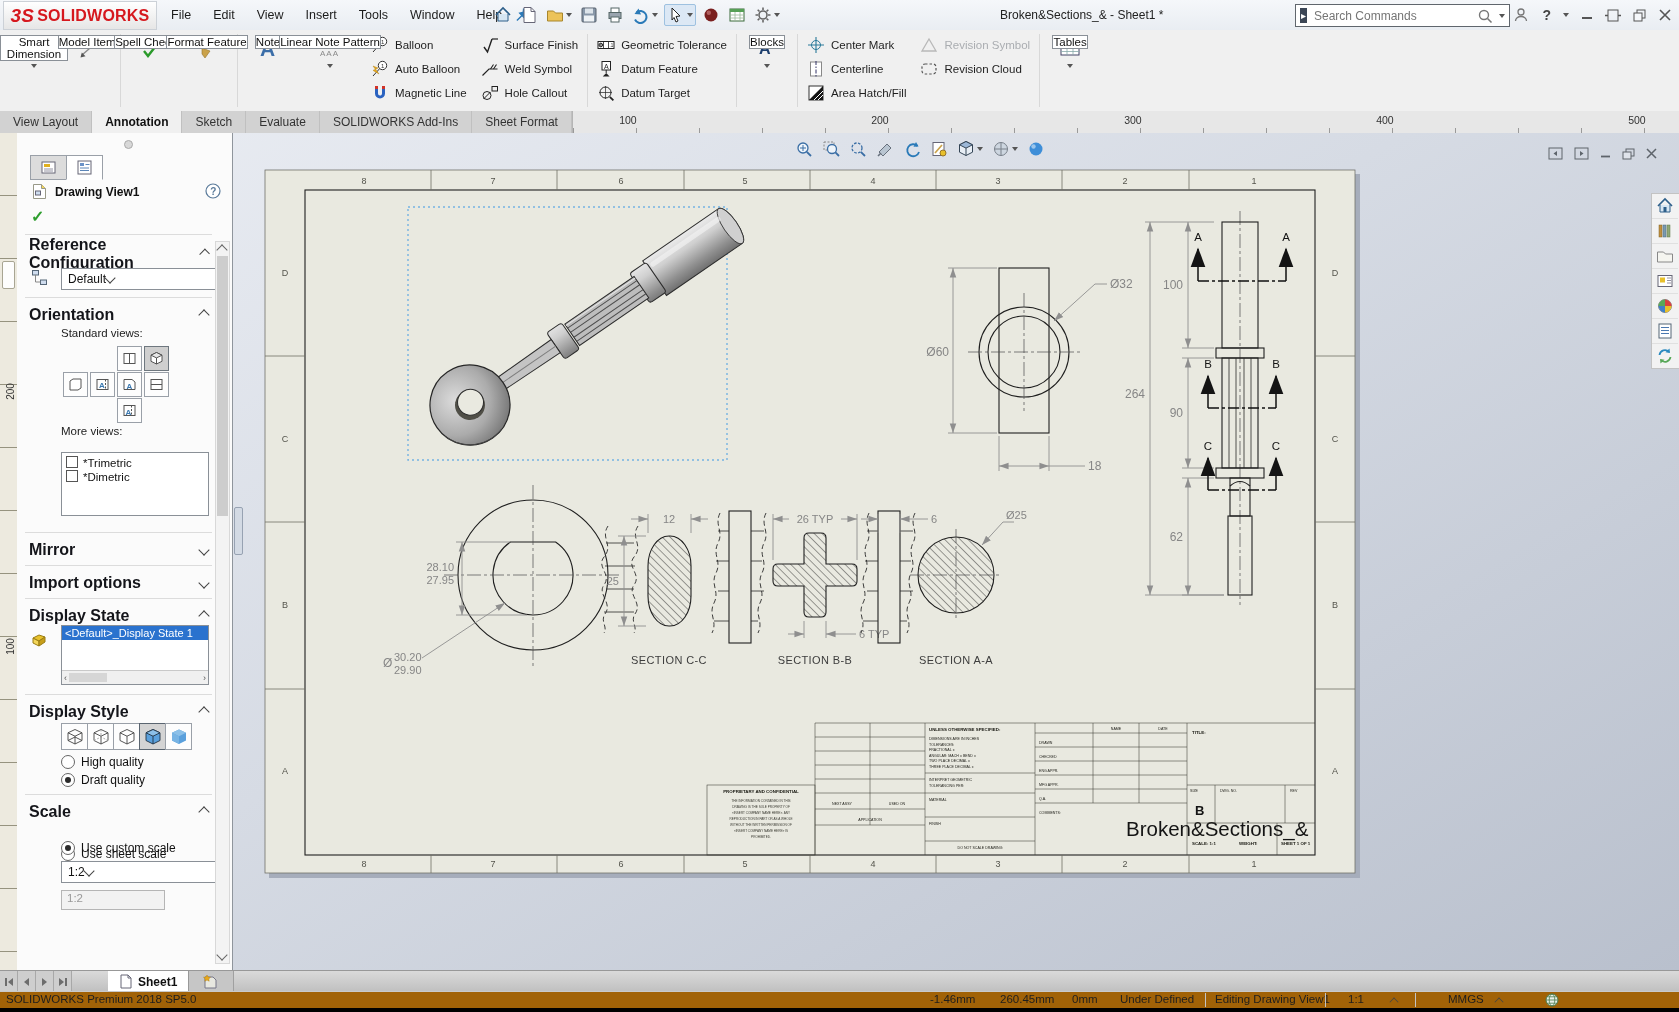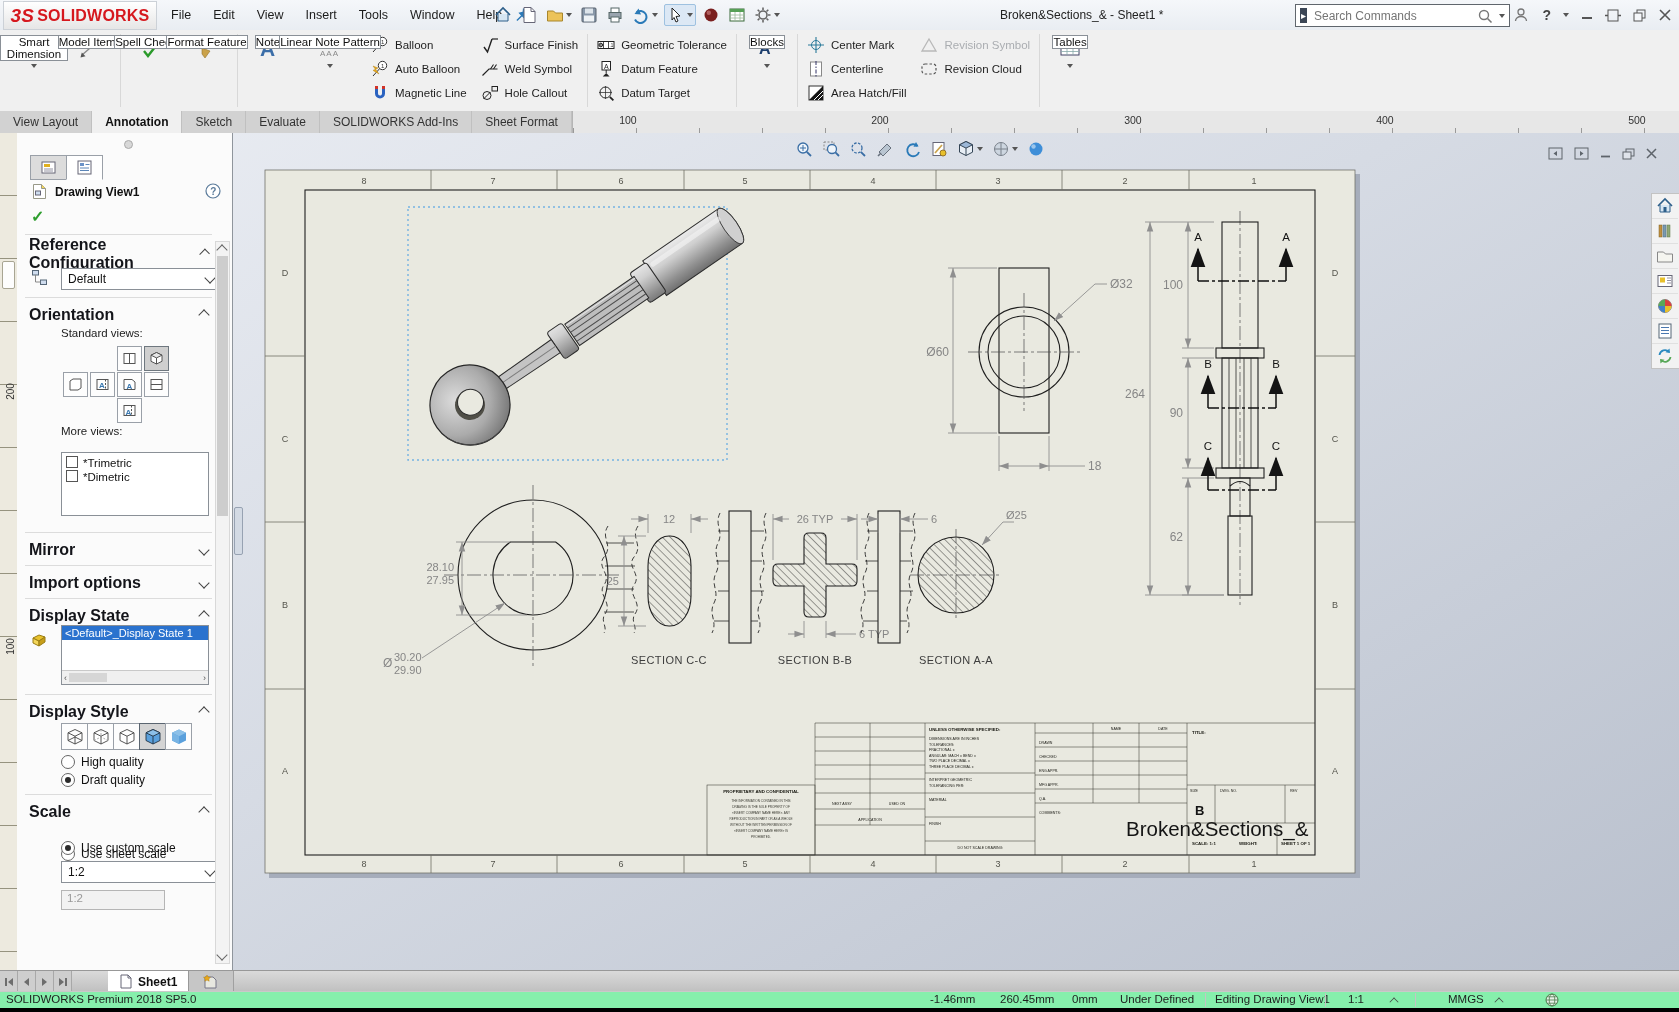--- a/index.html
+++ b/index.html
@@ -50,21 +50,21 @@
 
 .pm{position:absolute;left:17px;top:0;width:215px;bottom:0;background:#fbfbfb;border-right:1px solid #8f959c;font-size:12px;color:#111}
 .pm .dot{position:absolute;left:107px;top:7px;width:7px;height:7px;border-radius:50%;background:#d8d8d8;border:1px solid #aaa}
 .pmtab{position:absolute;top:22px;width:35px;height:23px;border:1px solid #9aa0a8;display:flex;align-items:center;justify-content:center;background:#dcdcdc}
 .pmtab.active{background:#fff;border-bottom-color:#fff}
 .ph{position:absolute;left:12px;right:24px;height:20px;font-weight:700;font-size:16px;color:#14151a;display:flex;justify-content:space-between;align-items:center}
 .chev{width:7px;height:7px;border-left:1.6px solid #444;border-top:1.6px solid #444}
 .chu{transform:rotate(45deg)}
 .chd{transform:rotate(225deg)}
 .pdiv{position:absolute;left:8px;right:20px;height:1px;background:#dcdcdc}
-.sel{position:absolute;height:20px;border:1px solid #8a9097;background:#fff;display:flex;align-items:center;justify-content:space-between;padding:0 6px;font-size:12px;color:#111}
+.sel{position:absolute;height:20px;border:1px solid #8a9097;background:#fff;display:flex;align-items:center;padding:0 6px;font-size:12px;color:#111}
 .lb{position:absolute;background:#fff;border:1px solid #8a9097;font-size:11.5px;color:#111}
 .cbx{display:inline-block;width:10px;height:10px;border:1px solid #555;background:#fff;margin-right:5px;vertical-align:-1px}
 .rad{position:absolute;display:flex;align-items:center;gap:6px;font-size:12px;color:#111}
 .rc{width:12px;height:12px;border:1px solid #666;border-radius:50%;background:#fff;flex:none}
 .rc.on{position:relative}
 .rc.on::after{content:"";position:absolute;left:2.5px;top:2.5px;width:6px;height:6px;border-radius:50%;background:#2b2b2b}
 .vbtn{position:absolute;width:23px;height:23px;border:1px solid #9aa0a8;background:#fdfdfd;display:flex;align-items:center;justify-content:center}
 .vbtn.pressed{background:#cfcfcf;border-color:#6e777f}
 .sbtn{position:absolute;width:25px;height:25px;border:1px solid #9aa0a8;background:#fdfdfd;display:flex;align-items:center;justify-content:center}
 .sbtn.pressed{background:#d4d4d4;border-color:#5a6570}
@@ -79,21 +79,21 @@
 .tpc{width:26px;height:24px;display:flex;align-items:center;justify-content:center;border-bottom:1px solid #e0e0e0}
 
 .sheetbar{position:absolute;left:0;top:970px;right:0;height:21px;background:linear-gradient(#dadada,#bfbfbf);border-top:1px solid #989898;display:flex;align-items:stretch}
 .snav{width:17px;border-right:1px solid #a8a8a8;background:#cecece;display:flex;align-items:center;justify-content:center}
 .stab{background:#fff;display:flex;align-items:center;gap:5px;padding:0 11px;font-size:12px;font-weight:700;color:#111;border-right:1px solid #999}
 .stab2{width:44px;background:#c6c6c6;display:flex;align-items:center;justify-content:center;border-right:1px solid #a0a0a0}
 .tri{width:0;height:0;border-top:4px solid transparent;border-bottom:4px solid transparent}
 .tril{border-right:5px solid #6d6d6d}
 .trir{border-left:5px solid #6d6d6d}
 
-.status{position:absolute;left:0;top:991px;right:0;height:16px;background:#86efac;border-top:1px solid #c9c9c9;font-size:11.5px;color:#1e1e1e}
+.status{position:absolute;left:0;top:991px;right:0;height:16px;background:#a16207;border-top:1px solid #c9c9c9;font-size:11.5px;color:#1e1e1e}
 .status span{position:absolute;top:1px;white-space:nowrap}
 .ssep{position:absolute;top:1px;bottom:1px;width:1px;background:#c4c4c4}
 
 svg text{font-family:"Liberation Sans",sans-serif}
 .ol{fill:none;stroke:#1f1f1f;stroke-width:1.1}
 .thin{fill:none;stroke:#2a2a2a;stroke-width:.8}
 .dl{fill:none;stroke:#8f8f8f;stroke-width:.9}
 .cl{fill:none;stroke:#4a4a4a;stroke-width:.7;stroke-dasharray:14 3 3 3}
 .sl{fill:none;stroke:#111;stroke-width:1.5;stroke-dasharray:11 3 3 3}
 .slv{fill:none;stroke:#111;stroke-width:1.5}

